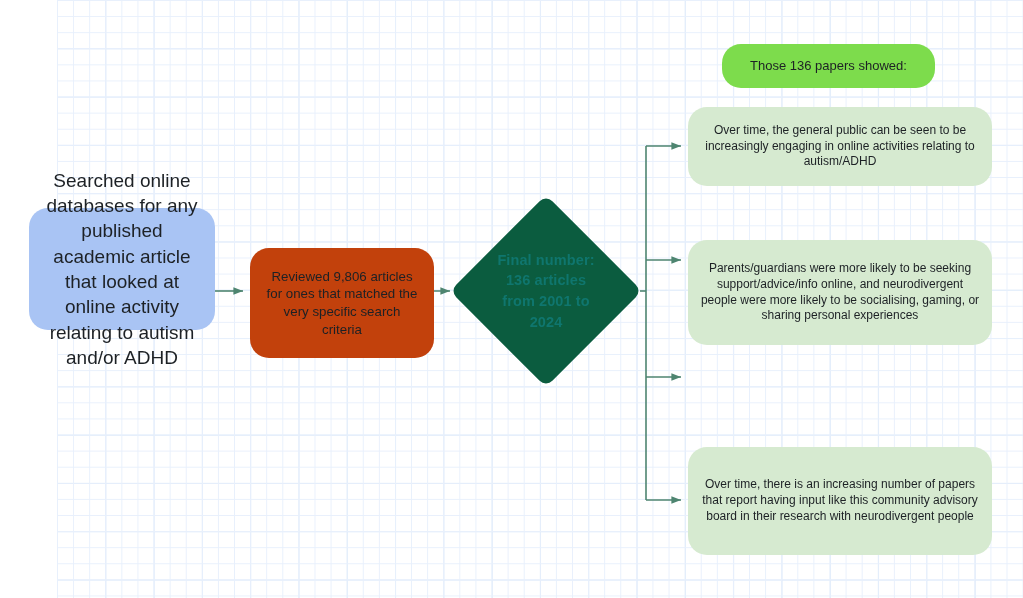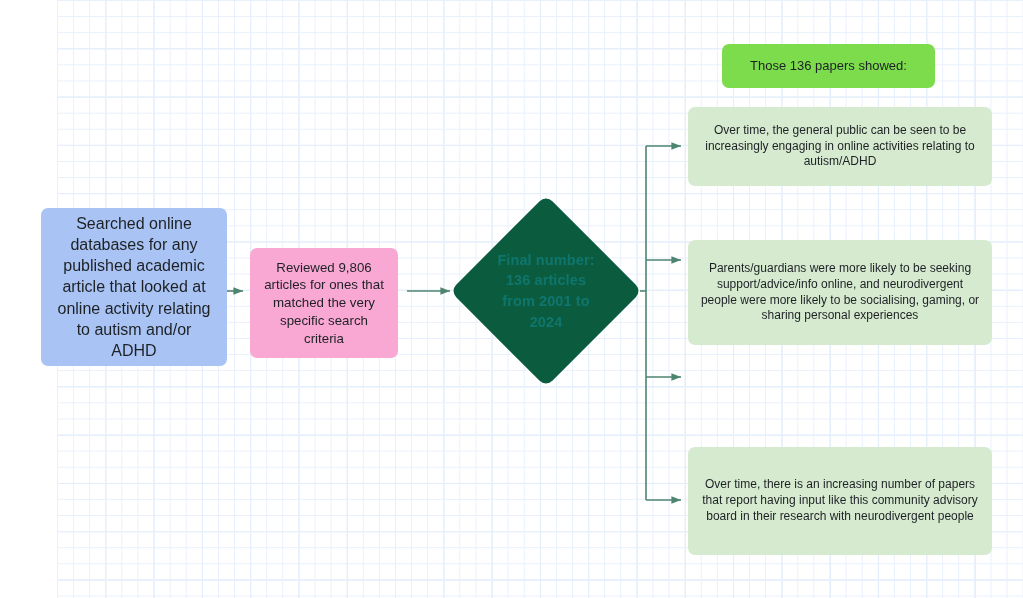--- a/index.html
+++ b/index.html
@@ -45,38 +45,37 @@
   }
 
   
   .node {
     position: absolute;
     box-sizing: border-box;
     display: flex;
     align-items: center;
     justify-content: center;
     text-align: center;
-    border-radius: 7px;
+    border-radius: 19px;
     color: #1d2125;
     line-height: 1.33;
     padding: 8px 12px;
     white-space: pre-line;
   }
 
   #node-search {
     left: 29px;  top: 208px;
-    width: 186px; height: 158px;
+    width: 186px; height: 122px;
     background: #a9c4f4;
-    font-size: 16px;
-    margin-left: 12px;
+    font-size: 19px;
   }
   #node-reviewed {
     left: 250px; top: 248px;
-    width: 148px; height: 110px;
-    background: #f9a8d4;
+    width: 184px; height: 110px;
+    background: #c2410c;
     font-size: 13.3px;
   }
 
   
   #node-final {
     position: absolute;
     left: 452px;  top: 197px;
     width: 188px; height: 188px;
   }
   #node-final .diamond-shape {

